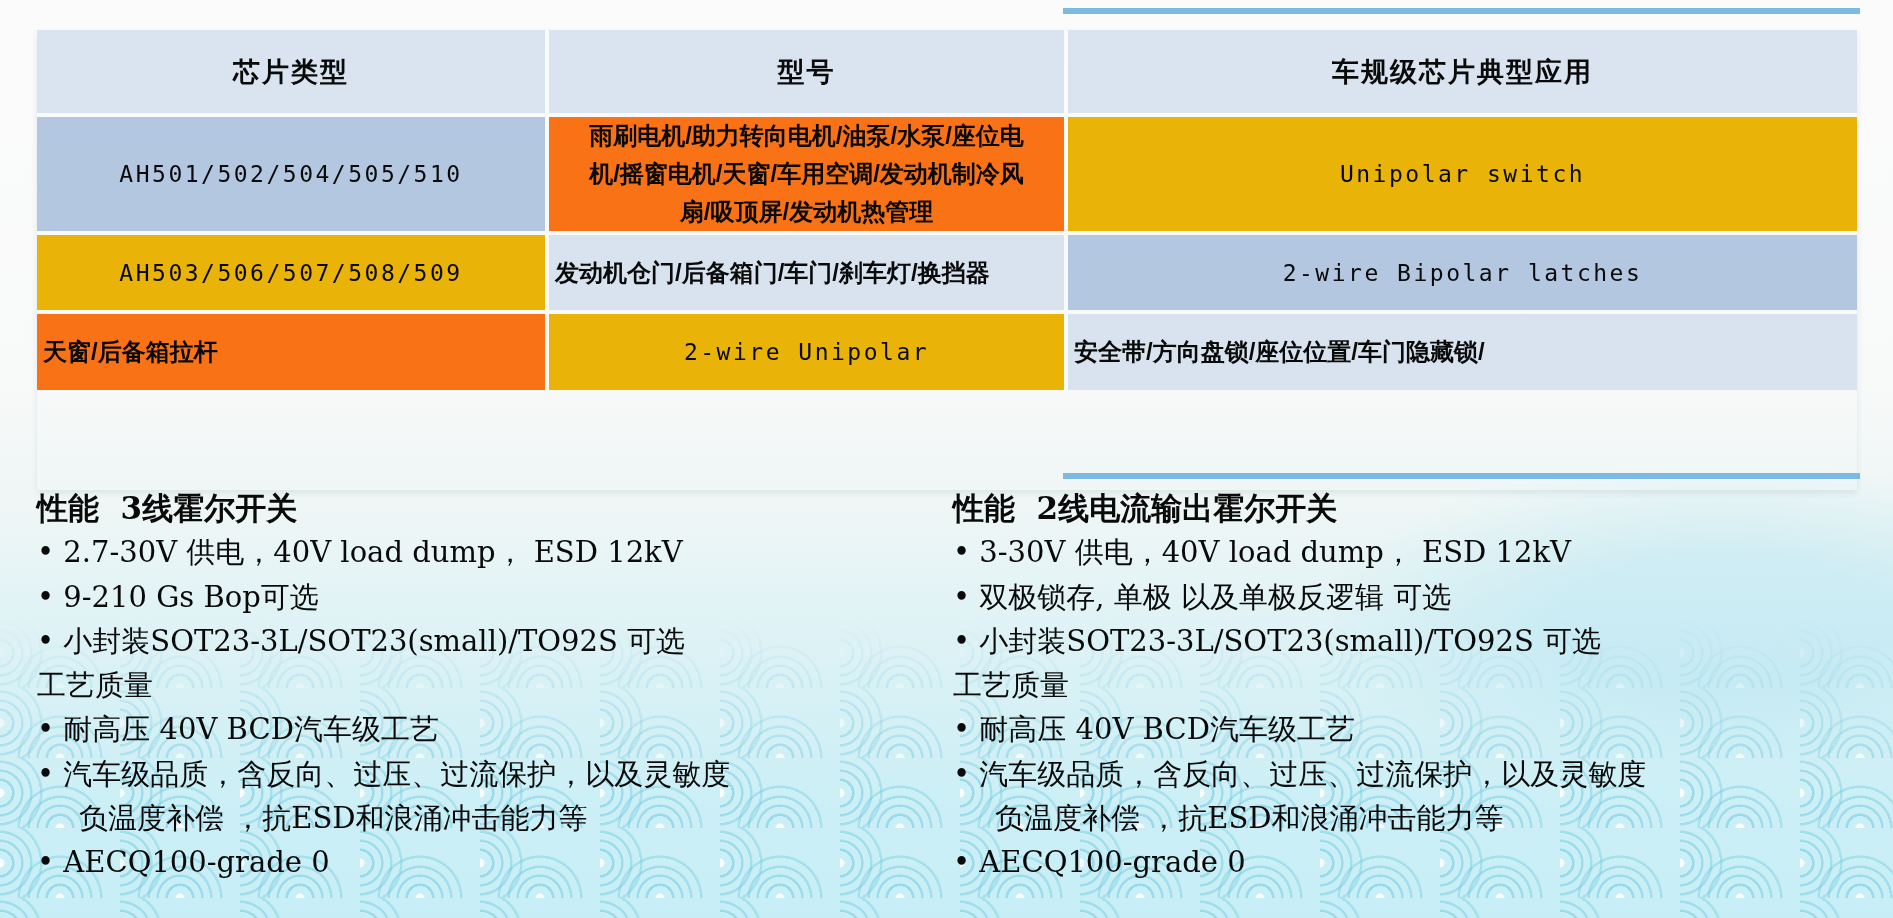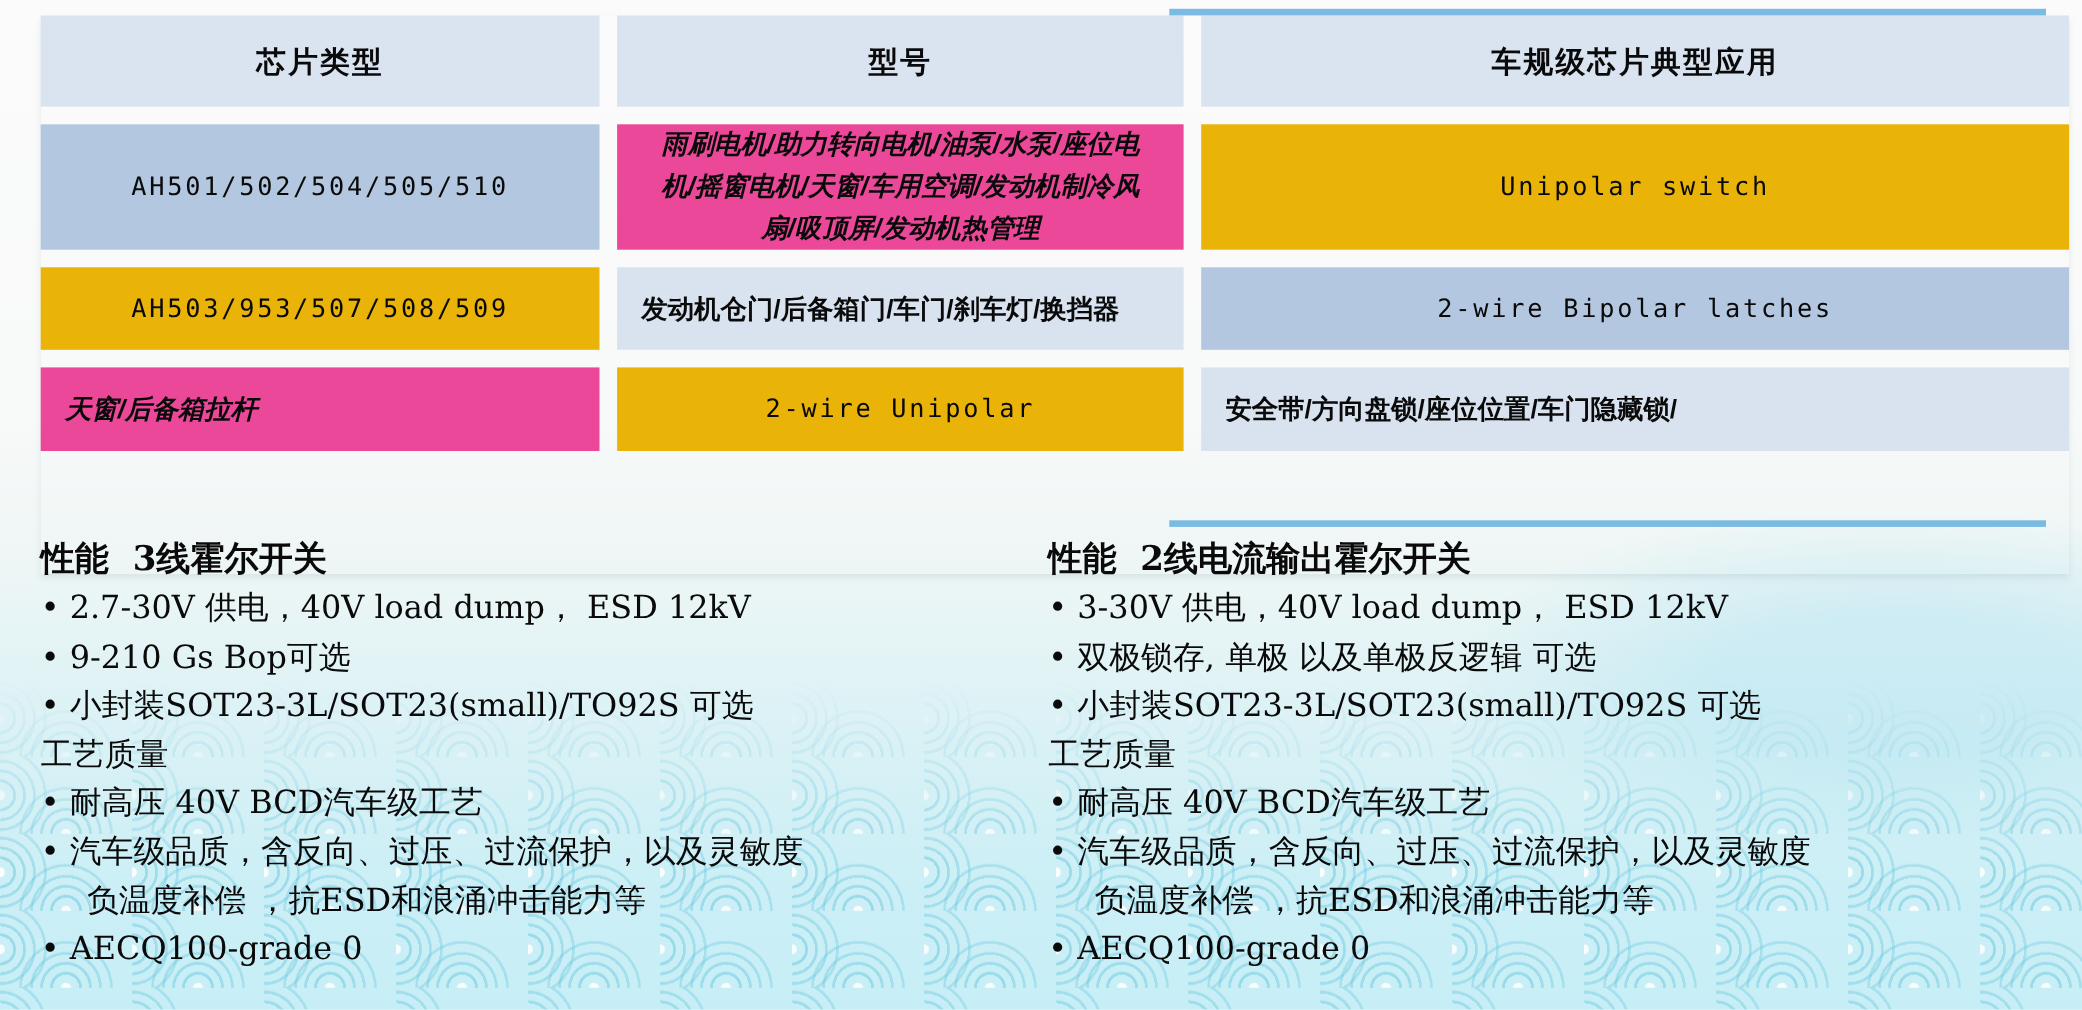--- a/index.html
+++ b/index.html
@@ -31,36 +31,36 @@
     -webkit-mask-image:linear-gradient(180deg,transparent 0%,#000 55%);
             mask-image:linear-gradient(180deg,transparent 0%,#000 55%);
   }
   .wave-swirl{
     position:absolute;right:0;top:470px;width:560px;height:300px;
     background:radial-gradient(ellipse at 70% 50%, rgba(170,225,240,.40) 0 30%, rgba(170,225,240,.18) 55%, transparent 75%);
   }
 
   
   .tbl{
-    position:absolute;left:37px;top:14px;
+    position:absolute;left:37px;top:30px;
     display:grid;
     grid-template-columns:508px 515px 789px;
     grid-template-rows:83px 114px 75px 76px 96px;
-    gap:16px;
+    gap:4px;
     box-shadow:0 3px 6px rgba(120,150,160,.18);
   }
   .cell{display:flex;align-items:center;justify-content:center;text-align:center;}
   .th{font-size:27px;font-weight:700;background:#dae4f0;letter-spacing:2px;}
   .mid{background:#b3c8e0;}
   .lt{background:#eab308;}
-  .hl{background:#ec4899;font-style:italic;}
+  .hl{background:#f97316;}
   .applt{background:#d9e3f0;}
   .en{font-family:"DejaVu Sans Mono","Liberation Mono",monospace;font-size:23px;letter-spacing:2.5px;}
   .appc{font-size:24px;font-weight:600;line-height:38px;padding:0 30px;justify-content:center;}
-  .appl{font-size:24px;font-weight:600;justify-content:flex-start;text-align:left;padding-left:22px;}
+  .appl{font-size:24px;font-weight:600;justify-content:flex-start;text-align:left;padding-left:6px;}
   .bar{position:absolute;left:1063px;width:797px;height:6px;background:#7abae3;}
   .bar-top{top:8px;}
   .bar-bottom{top:473px;}
 
   
   .panel{
     position:absolute;top:486px;width:912px;
     font-family:"DejaVu Serif","Liberation Serif",serif;
     font-size:29px;line-height:44.3px;
   }
@@ -81,21 +81,21 @@
   <div class="tbl">
 
     <div class="cell th">芯片类型</div>
     <div class="cell th">型号</div>
     <div class="cell th">车规级芯片典型应用</div>
 
     <div class="cell mid en">AH501/502/504/505/510</div>
     <div class="cell hl appc" style="white-space: normal;">雨刷电机/助力转向电机/油泵/水泵/座位电机/摇窗电机/天窗/车用空调/发动机制冷风扇/吸顶屏/发动机热管理</div>
 
     <div class="cell lt en">Unipolar switch</div>
-    <div class="cell lt en">AH503/953/507/508/509</div>
+    <div class="cell lt en">AH503/506/507/508/509</div>
     <div class="cell applt appl" style="white-space: normal;">发动机仓门/后备箱门/车门/刹车灯/换挡器</div>
 
     <div class="cell mid en">2-wire Bipolar latches</div>
     <div class="cell hl appl" style="white-space: normal;">天窗/后备箱拉杆</div>
 
     <div class="cell lt en">2-wire Unipolar</div>
     <div class="cell applt appl" style="white-space: normal;">安全带/方向盘锁/座位位置/车门隐藏锁/</div>
   </div>
 
   <div class="bar bar-top"></div>

